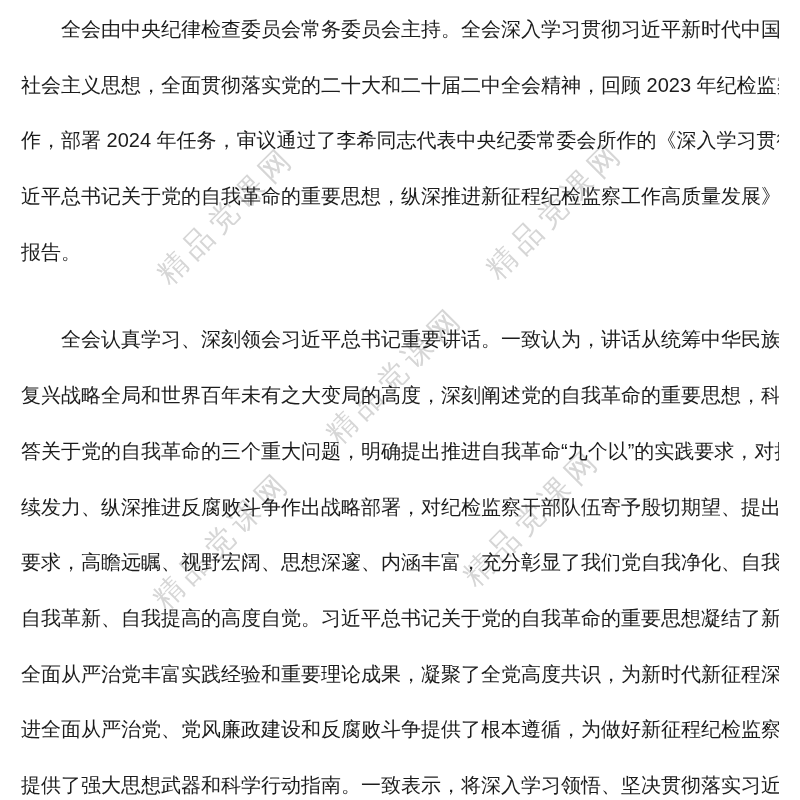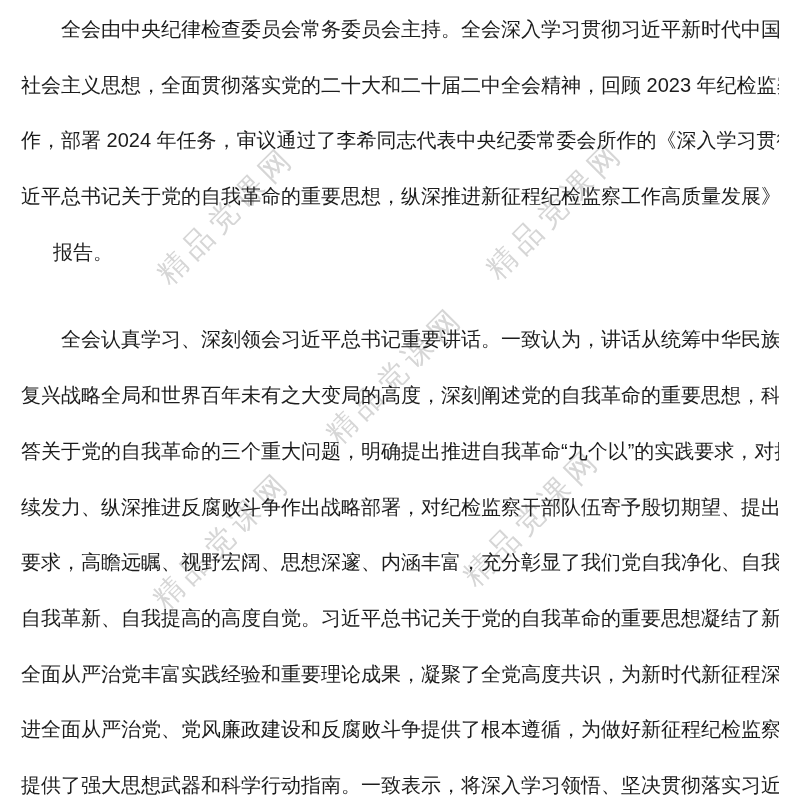--- a/index.html
+++ b/index.html
@@ -55,21 +55,20 @@
     line-height: 55.7px;
     height: 55.7px;
     color: #1c1c1c;
     text-align: justify;
     text-align-last: justify;
     overflow: hidden;
     white-space: nowrap;
   }
   .line.para-end {
     text-align-last: left;
-    margin-left: 32px;
   }
 </style>
 </head>
 <body>
 
 <div class="page">
 
   <div class="watermark-layer">
     <span class="wm wm1">精品党课网</span>
     <span class="wm wm2">精品党课网</span>

